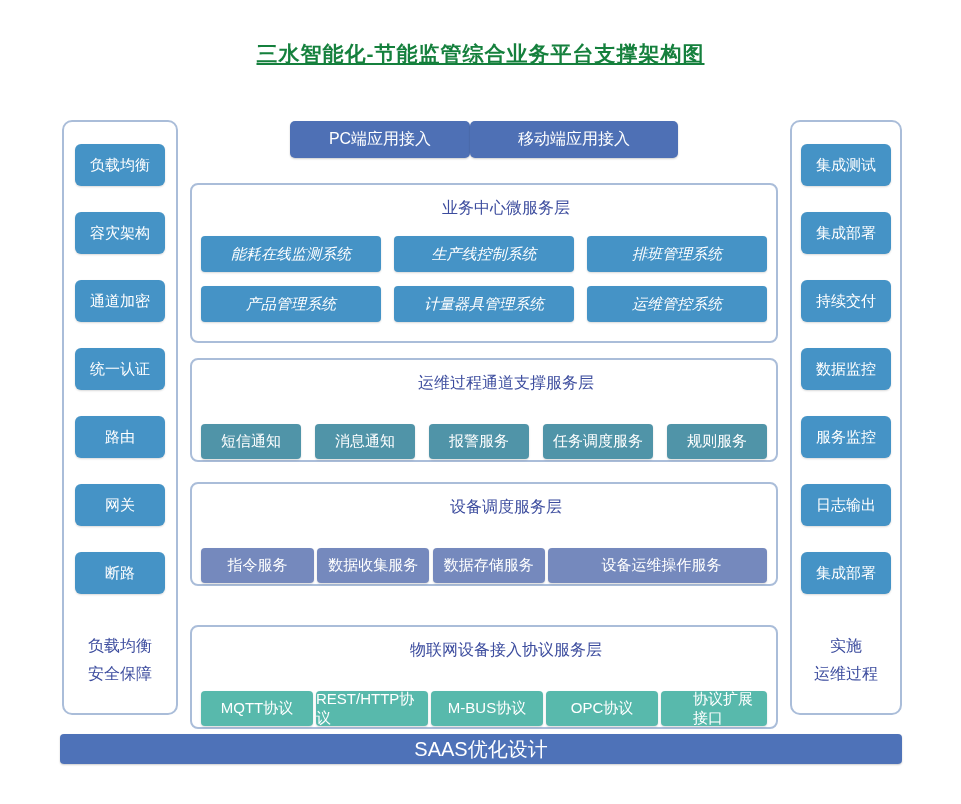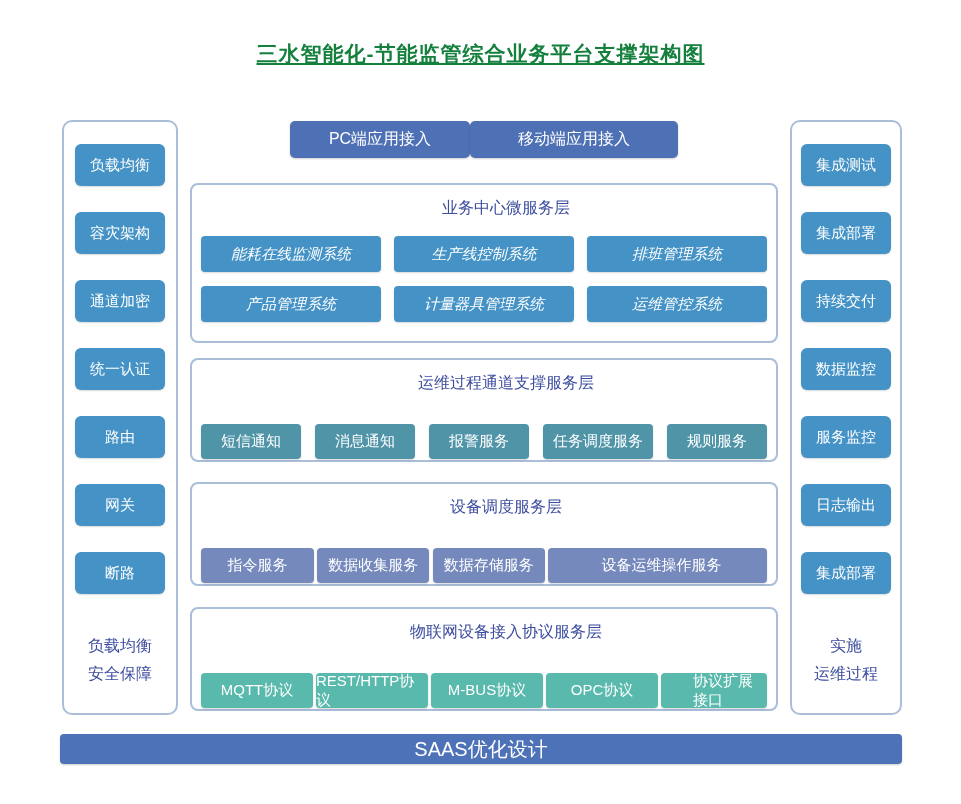--- a/index.html
+++ b/index.html
@@ -53,21 +53,21 @@
   .top-btn.b1 { width: 208px; }
 
   
   .section {
     position: absolute; left: 190px; width: 588px;
     border: 2px solid #aabdd9; border-radius: 8px; background: #ffffff;
   }
   .s1 { top: 183px; height: 160px; }
   .s2 { top: 358px; height: 104px; }
   .s3 { top: 482px; height: 104px; }
-  .s4 { top: 607px; height: 104px; }
+  .s4 { top: 625px; height: 104px; }
   .section-title {
     padding-top: 13px; text-align: center;
     color: #3c4c9e; font-size: 16px; padding-left: 44px;
   }
   .node-row {
     display: flex; justify-content: space-between;
     padding: 0 9px; margin-top: 30px;
   }
   .s1 .node-row.r1 { margin-top: 17px; }
   .s1 .node-row.r2 { margin-top: 14px; }

